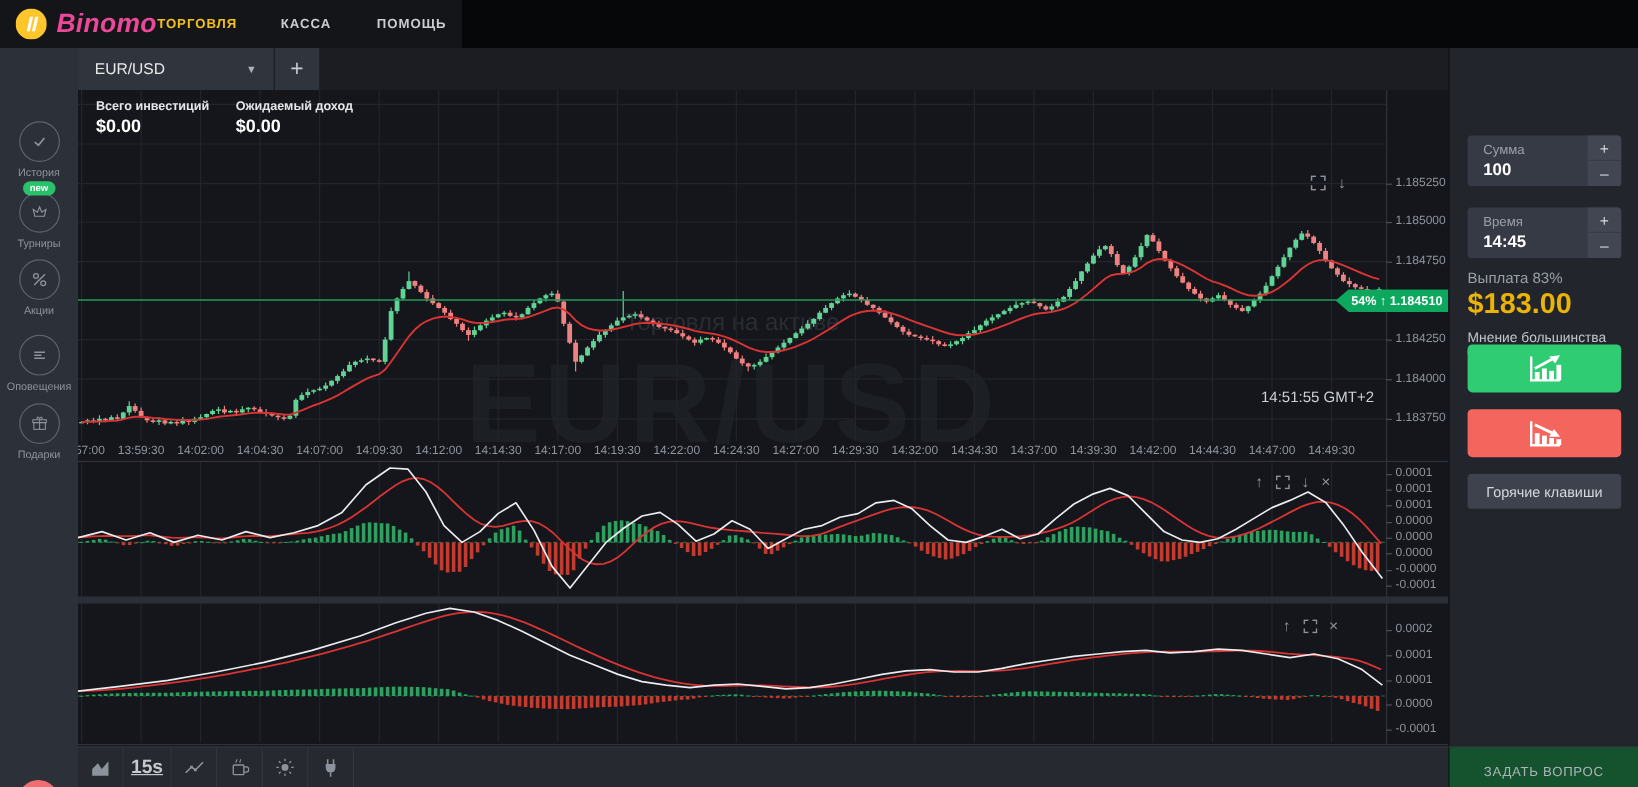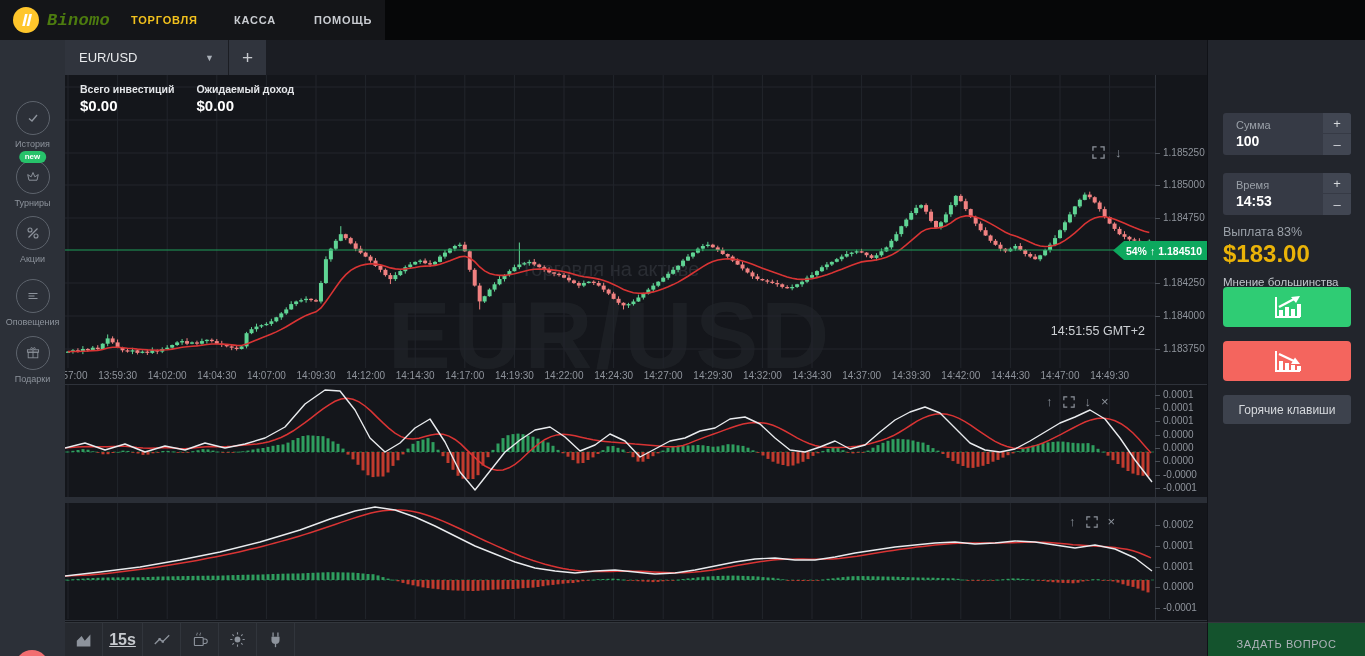--- a/index.html
+++ b/index.html
@@ -6,21 +6,21 @@
   html,body { background:#000; }
   #app { position:relative; width:1365px; height:656px; overflow:hidden;
          background:#14161b; font-family:"Liberation Sans", sans-serif;
          -webkit-font-smoothing:antialiased; }
   .abs { position:absolute; }
 
   
   #topbar { left:0; top:0; width:1365px; height:40px; background:#060708; }
   #topbar-left { left:0; top:0; width:385px; height:40px; background:#141518; }
   #logo { left:13px; top:7px; height:26px; display:flex; align-items:center; gap:8px; }
-  #logo-text { color:#4d7c0f; font-size:17px; font-weight:bold; font-style:italic; letter-spacing:.3px;font-family:Liberation Mono, monospace; }
+  #logo-text { color:#ec4899; font-size:22px; font-weight:bold; font-style:italic; letter-spacing:.3px; }
   .top-tab { top:0; height:40px; display:flex; align-items:center; color:#c9ccd1;
              font-size:11px; font-weight:bold; letter-spacing:.8px; cursor:pointer; }
   .top-tab.active { color:#f2c11d; }
 
   
   #sidebar { left:0; top:40px; width:65px; height:616px; background:#2c3038; }
   .sb-item { left:0; width:65px; text-align:center; cursor:pointer; }
   .sb-circle { width:34px; height:34px; margin:0 auto; border:1px solid #5d636c; border-radius:50%;
                display:flex; align-items:center; justify-content:center; }
   .sb-label { display:block; margin-top:4px; font-size:9px; color:#8d939c; }
@@ -1290,21 +1290,21 @@
         <div class="ctl-value">100</div>
       </div>
       <div class="stepper">
         <div class="step-btn plus">+</div>
         <div class="step-btn minus">–</div>
       </div>
     </div>
     <div class="ctl-box" style="top:89px">
       <div class="ctl-text">
         <div class="ctl-label">Время</div>
-        <div class="ctl-value">14:53</div>
+        <div class="ctl-value">14:45</div>
       </div>
       <div class="stepper">
         <div class="step-btn plus">+</div>
         <div class="step-btn minus">–</div>
       </div>
     </div>
     <div id="payout-label" class="abs">Выплата 83%</div>
     <div id="payout-value" class="abs">$183.00</div>
     <div id="majority-label" class="abs">Мнение большинства</div>
     <div id="majority-bar" class="abs">

